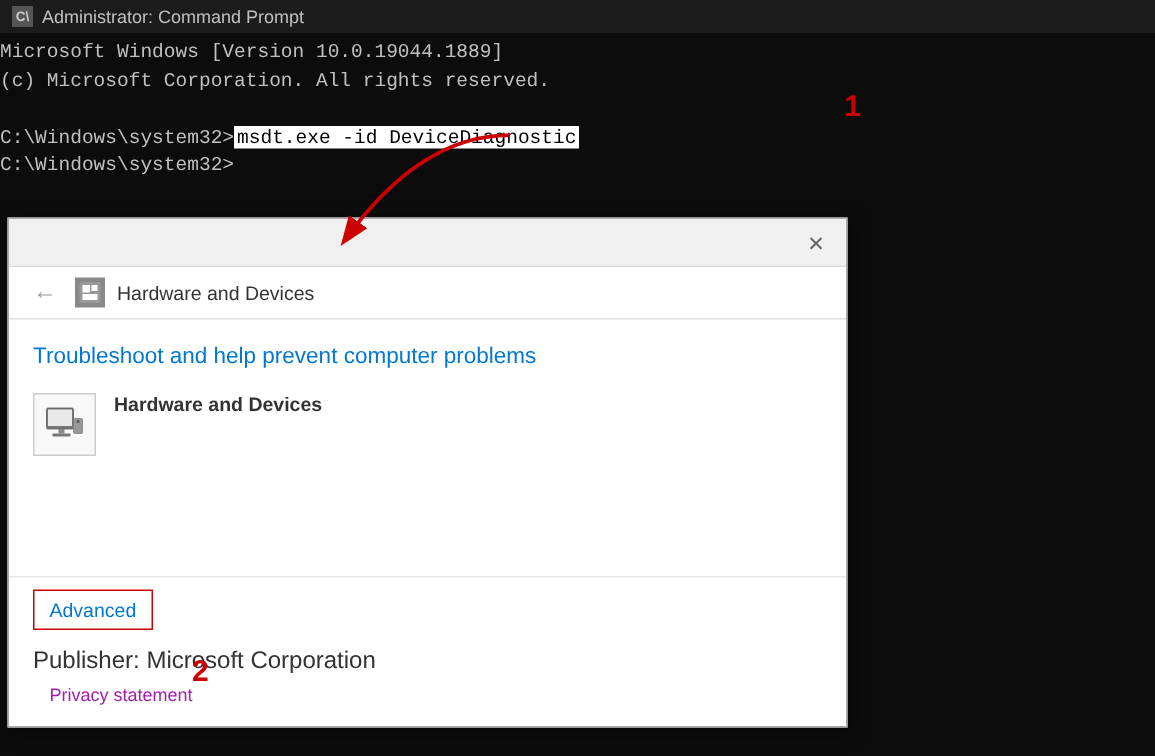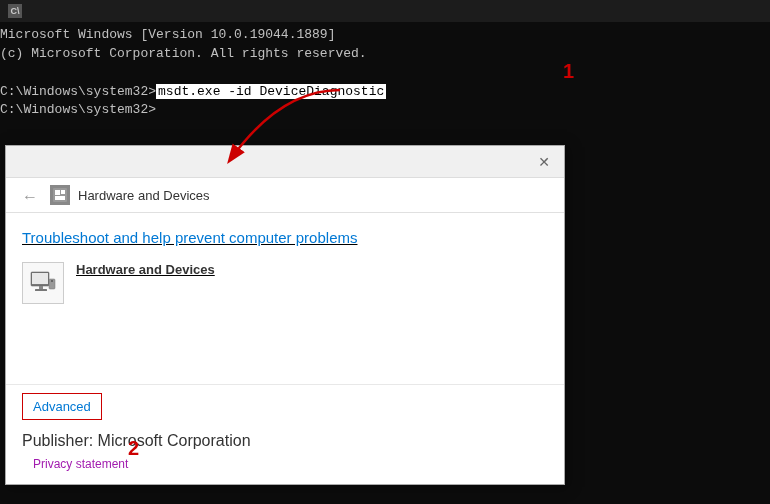--- a/index.html
+++ b/index.html
@@ -147,21 +147,20 @@
 
     .dialog-nav-title {
       font-size: 13px;
       color: #333;
     }
 
     .dialog-body {
       flex: 1;
       padding: 16px 16px 10px 16px;
       overflow-y: auto;
-      text-decoration: underline;
     }
 
     .dialog-heading {
       color: #0078d4;
       font-size: 15px;
       font-weight: normal;
       margin-bottom: 16px;
     }
 
     .troubleshoot-item {
@@ -246,20 +245,21 @@
     }
   </style>
 </head>
 <body>
 
 <div class="cmd-window">
   <div class="cmd-titlebar">
     <div class="cmd-titlebar-icon">
       <span style="font-weight:bold;font-size:9px;">C\</span>
     </div>
+    <span class="cmd-titlebar-text">Administrator: Command Prompt</span>
   </div>
 
   <div class="cmd-content">
     <div>Microsoft Windows [Version 10.0.19044.1889]</div>
     <div>(c) Microsoft Corporation. All rights reserved.</div>
     <div>&nbsp;</div>
     <div>
       <span>C:\Windows\system32&gt;</span><span class="cmd-command-highlight">msdt.exe -id DeviceDiagnostic</span>
     </div>
     <div>C:\Windows\system32&gt;</div>

